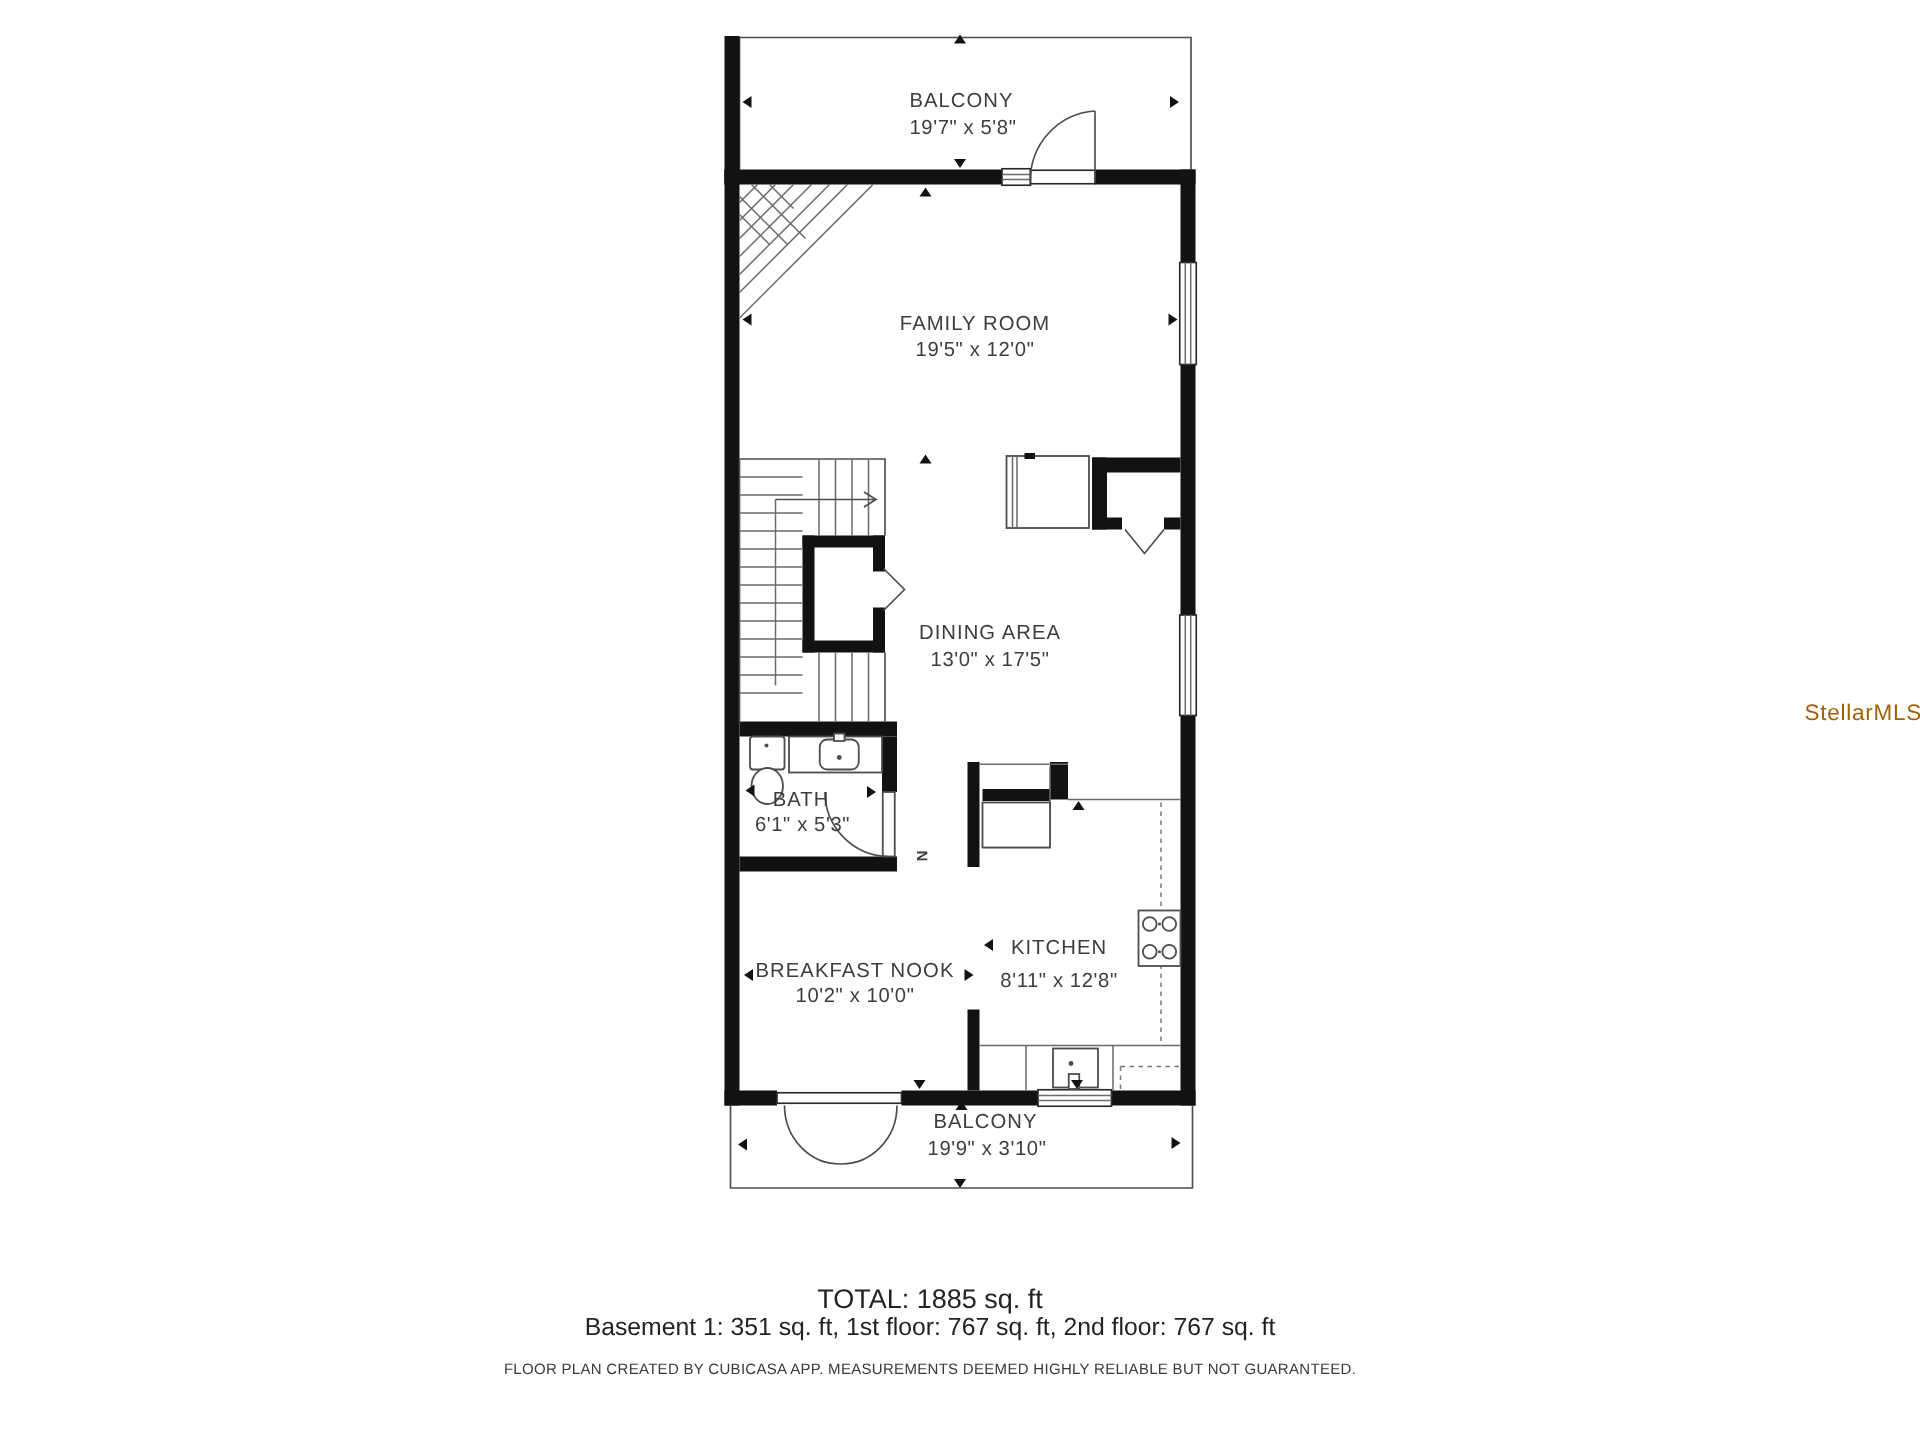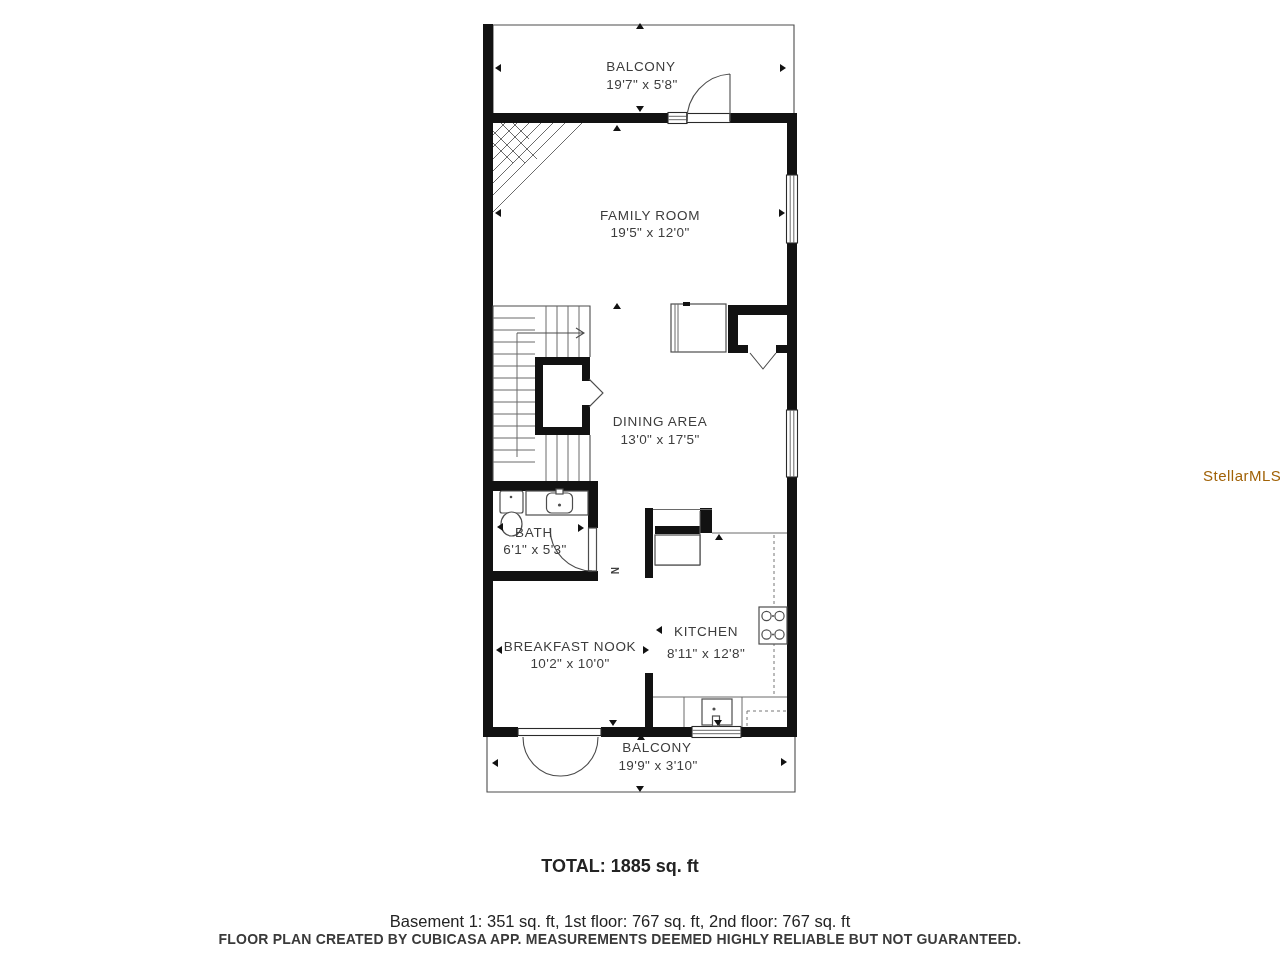--- a/index.html
+++ b/index.html
@@ -10,23 +10,23 @@
   .room-name{font-size:13.5px;letter-spacing:.7px;}
   .room-dims{font-size:13.5px;letter-spacing:.4px;}
   .wall{fill:#121212;stroke:none;}
   .thin{stroke:#4d4d4d;stroke-width:1.1;fill:none;}
   .thin2{stroke:#6a6a6a;stroke-width:1;fill:none;}
   .fix{stroke:#4d4d4d;stroke-width:1.2;fill:#ffffff;}
   .winw{fill:#ffffff;stroke:#2a2a2a;stroke-width:1.1;}
   .dash{stroke:#777;stroke-width:1;fill:none;stroke-dasharray:3 3;}
   .mark{fill:#121212;}
   .footer{position:absolute;left:0;top:856px;width:1240px;text-align:center;color:#232323;}
-  .footer .total{font-size:18px;font-weight:bold;line-height:20px;}
-  .footer .line{font-size:16.5px;line-height:19px;margin-top:36px;}
-  .footer .small{font-size:14px;font-weight:700;letter-spacing:.2px;color:#3a3a3a;}
+  .footer .total{font-size:18px;font-weight:normal;line-height:20px;}
+  .footer .line{font-size:16.5px;line-height:19px;}
+  .footer .small{margin-top:13px;font-size:10px;font-weight:400;letter-spacing:.2px;color:#3a3a3a;}
   .watermark{position:absolute;left:1203px;top:467px;font-size:15px;color:#a16207;
     letter-spacing:.5px;}
 </style>
 </head>
 <body>
 
 <div class="canvas">
 
 <svg width="1280" height="960" viewBox="0 0 1280 960">
 

